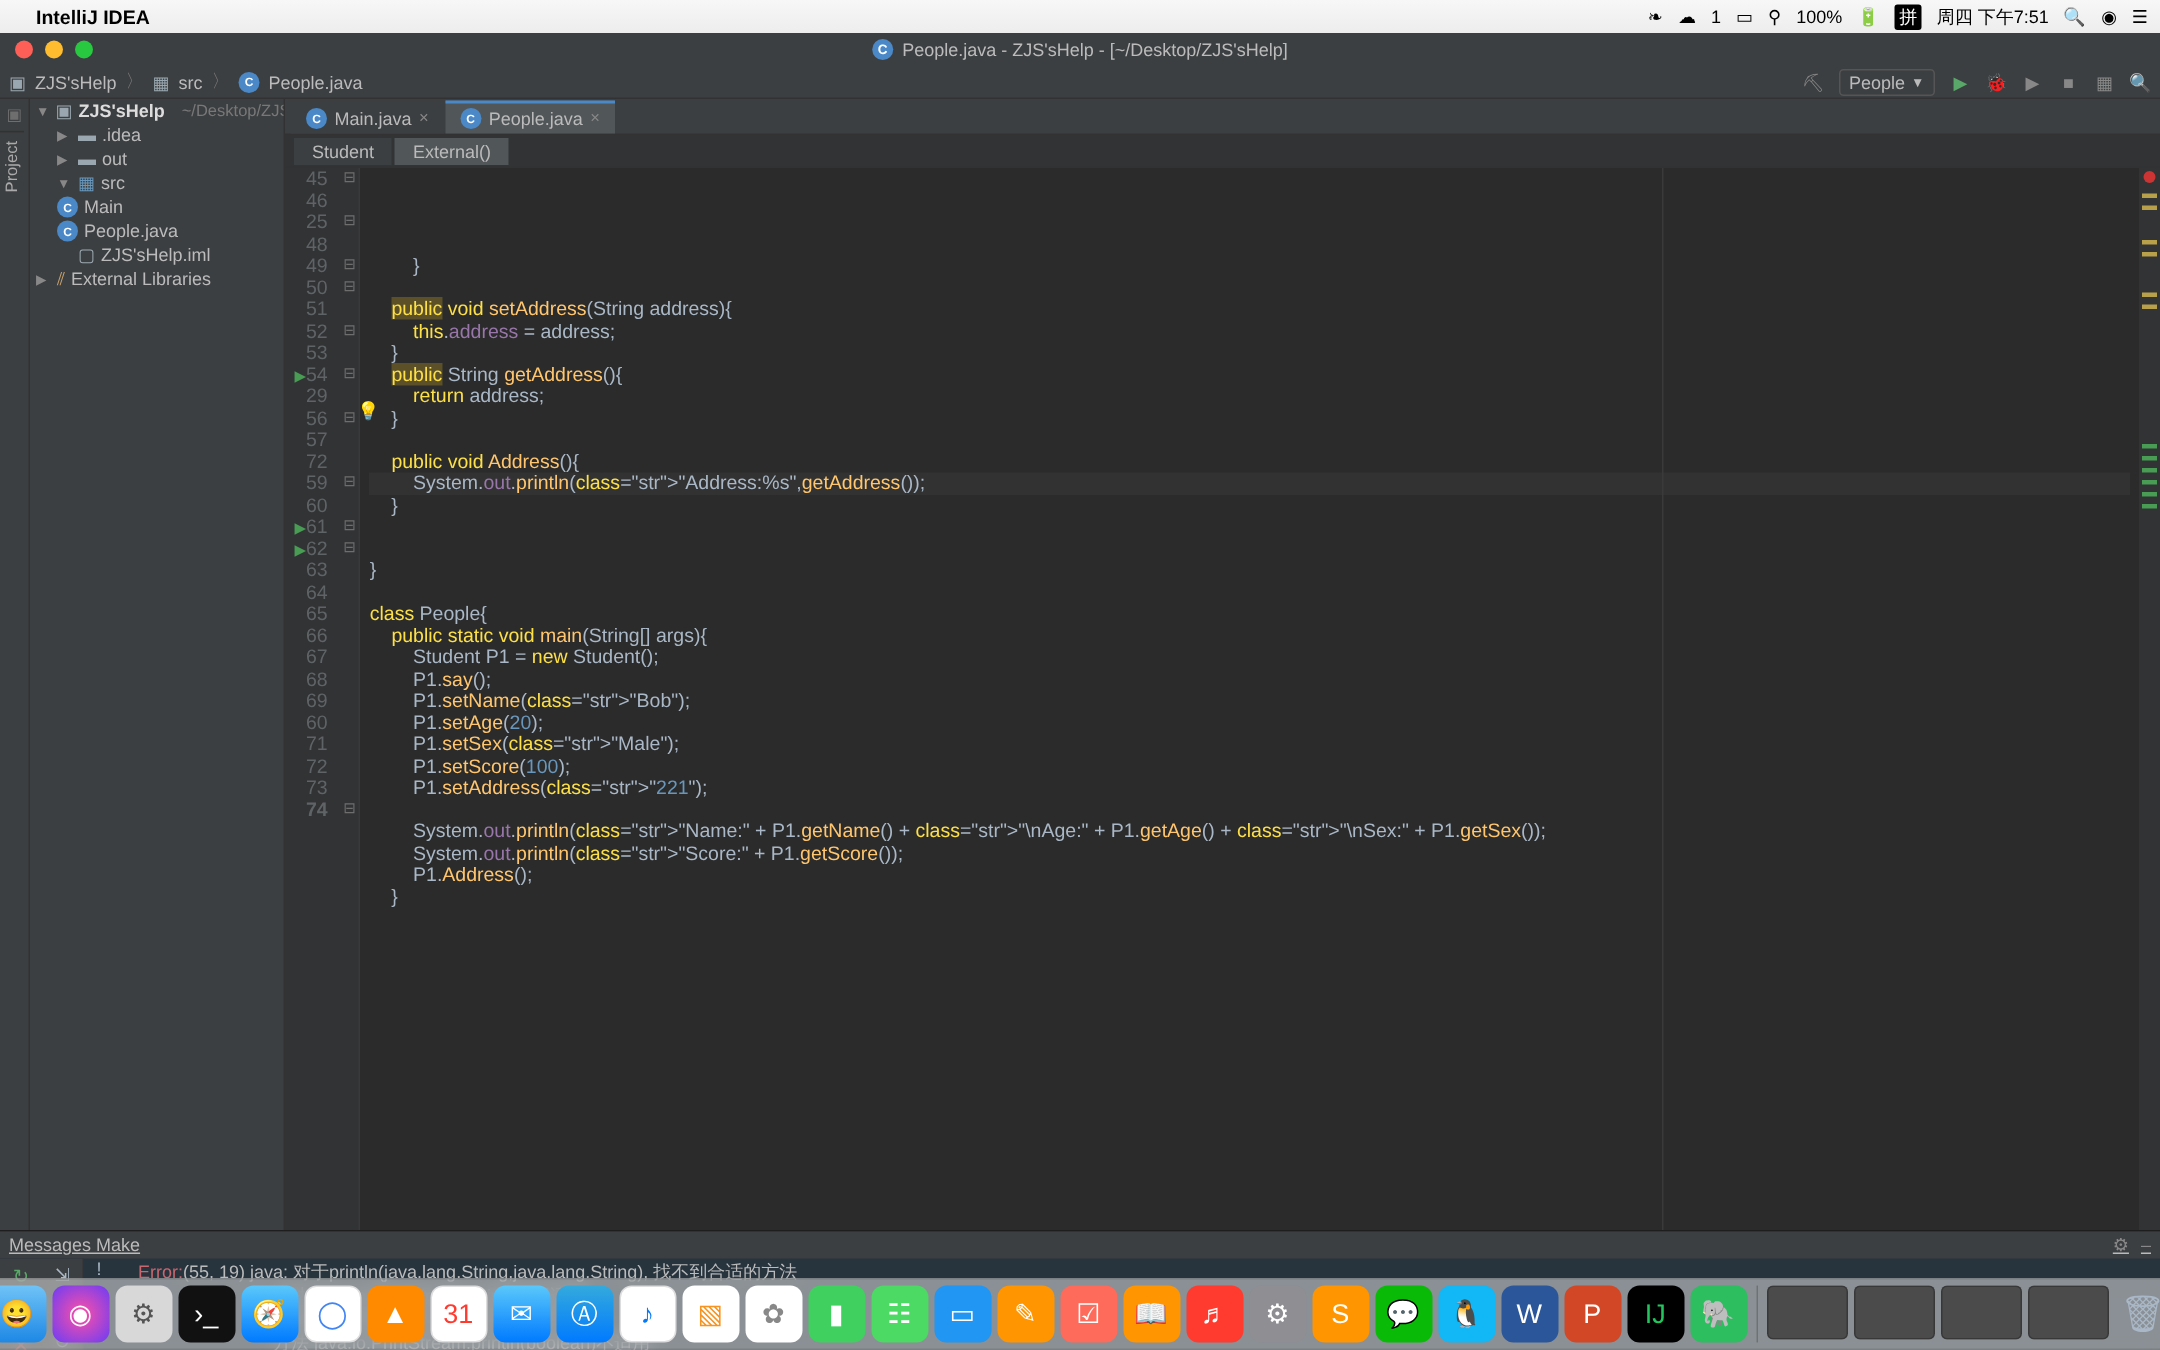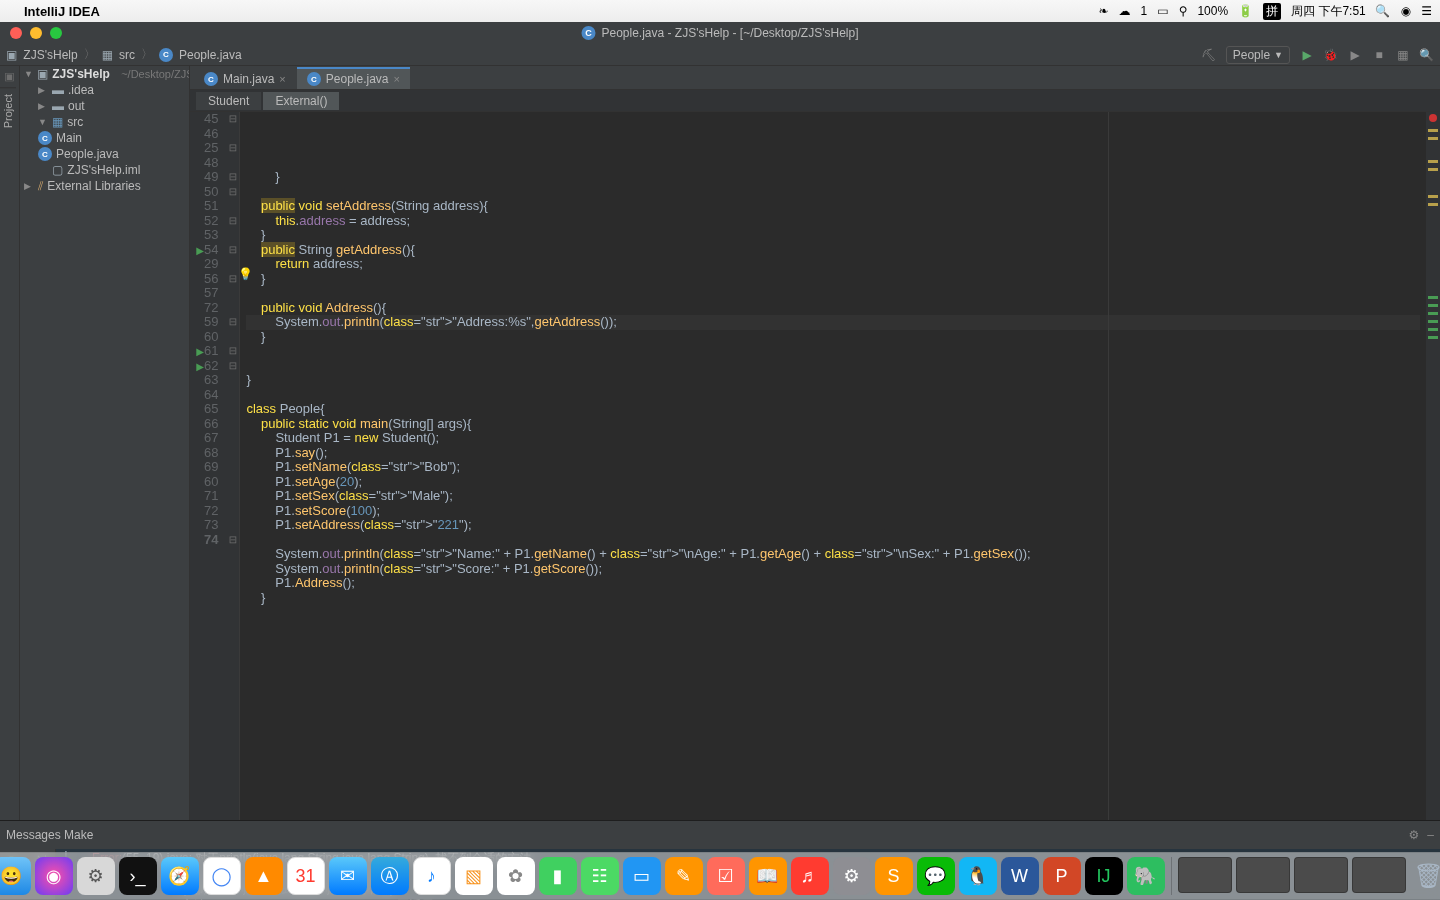--- a/index.html
+++ b/index.html
@@ -71,21 +71,21 @@
 .kw{color:#fde047;} .field{color:#9876aa;} .num{color:#6897bb;} .call{color:#ffc66d;} .type{color:#a9b7c6;}
 .underline-warn{background:#5b5028; }
 .right-margin { position:absolute; top:0; bottom:0; left:868px; width:1px; background:#3a3a3a;}
 .error-stripe { width:14px; background:#313335; display:flex; flex-direction:column; align-items:center; gap:5px; padding-top:2px;}
 .error-stripe .mark-warn{width:10px;height:3px;background:#b8a04b;}
 .error-stripe .mark-ok{width:10px;height:3px;background:#499c54;}
 .error-stripe .dot-err{width:8px;height:8px;border-radius:50%;background:#cc3333;margin-bottom:2px;}
 
 
 .messages-panel { height: 238px; background:#27343e; border-top:1px solid #1e1e1e; display:flex; flex-direction:column;}
-.messages-header { height:28px; background:#3c3f41; display:flex; align-items:center; padding:0 6px; color:#bbb; font-size:12px; justify-content:space-between;}
+.messages-header { height:18px; background:#3c3f41; display:flex; align-items:center; padding:0 6px; color:#bbb; font-size:12px; justify-content:space-between;text-decoration:underline;}
 .messages-header .hdr-right{display:flex;gap:8px;color:#888;}
 .messages-body { flex:1; display:flex; overflow:hidden;}
 .msg-tool-col { width:28px; background:#3c3f41; display:flex; flex-direction:column; align-items:center; padding-top:4px; gap:8px;}
 .msg-tool-col .ti{color:#888;font-size:13px;}
 .msg-tool-col .ti.green{color:#59a869;}
 .msg-tool-col .ti.red{color:#c75450;}
 .msg-tool-col2{ width:28px; background:#3c3f41; display:flex; flex-direction:column; align-items:center; padding-top:4px; gap:8px; border-right:1px solid #323232;}
 .msg-content { flex:1; padding:2px 8px; color:#bbbbbb;  font-size:12px; line-height:15.5px; overflow:hidden;}
 .msg-content .err-hdr{color:#cc666e;}
 .msg-row{display:flex;gap:8px;}

